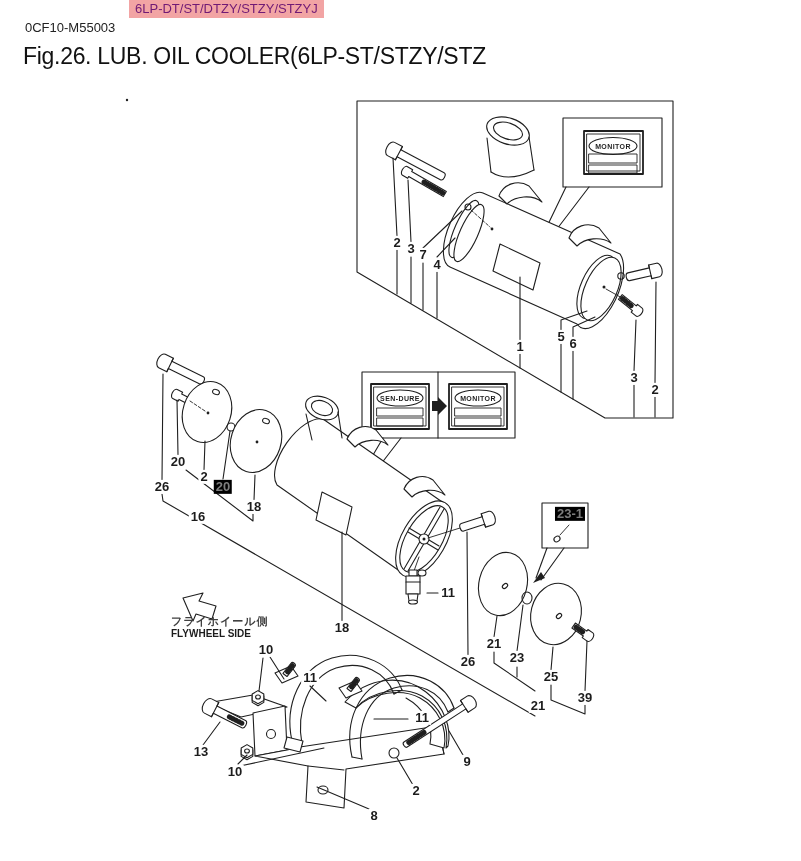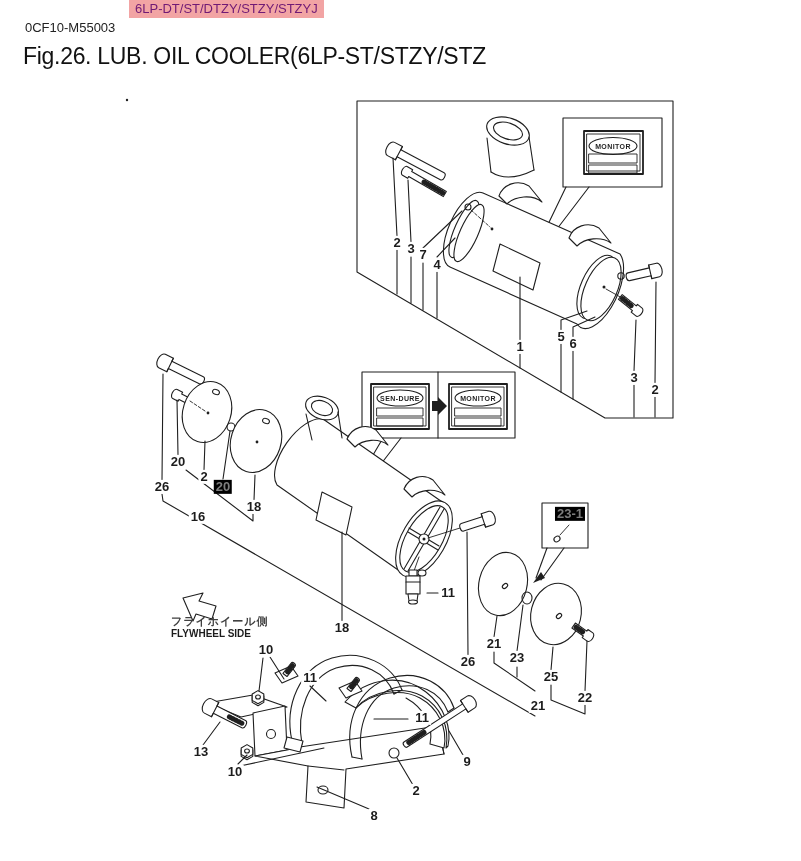--- a/index.html
+++ b/index.html
@@ -336,21 +336,21 @@
 <div class="pn" style="left:254px;top:507px">18</div>
 <div class="pn" style="left:162px;top:487px">26</div>
 <div class="pn" style="left:198px;top:517px">16</div>
 <div class="pn" style="left:342px;top:628px">18</div>
 <div class="pn" style="left:448px;top:593px">11</div>
 <div class="pn" style="left:468px;top:662px">26</div>
 <div class="pn" style="left:494px;top:644px">21</div>
 <div class="pn" style="left:517px;top:658px">23</div>
 <div class="pn hl" style="left:570px;top:514px">23-1</div>
 <div class="pn" style="left:551px;top:677px">25</div>
-<div class="pn" style="left:585px;top:698px">22</div>
+<div class="pn" style="left:585px;top:698px">39</div>
 <div class="pn" style="left:538px;top:706px">21</div>
 <div class="pn" style="left:266px;top:650px">10</div>
 <div class="pn" style="left:310px;top:678px">11</div>
 <div class="pn" style="left:422px;top:718px">11</div>
 <div class="pn" style="left:201px;top:752px">13</div>
 <div class="pn" style="left:235px;top:772px">10</div>
 <div class="pn" style="left:416px;top:791px">2</div>
 <div class="pn" style="left:374px;top:816px">8</div>
 <div class="pn" style="left:467px;top:762px">9</div>
 

